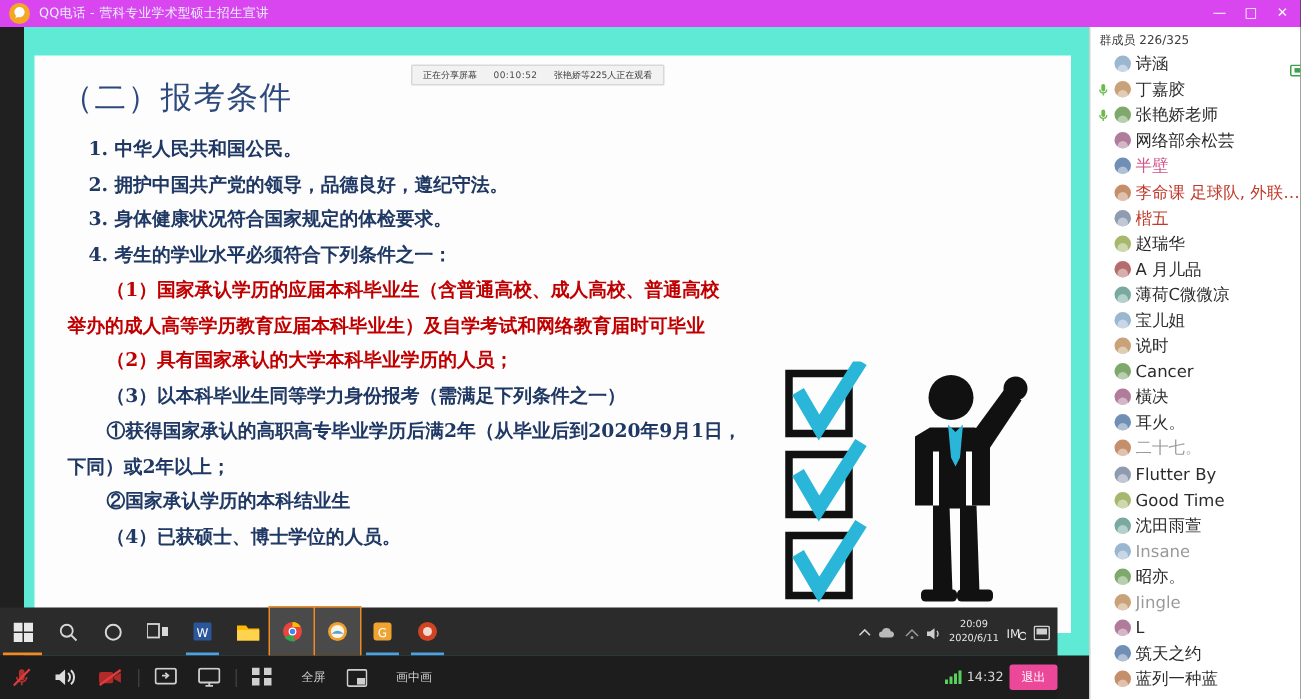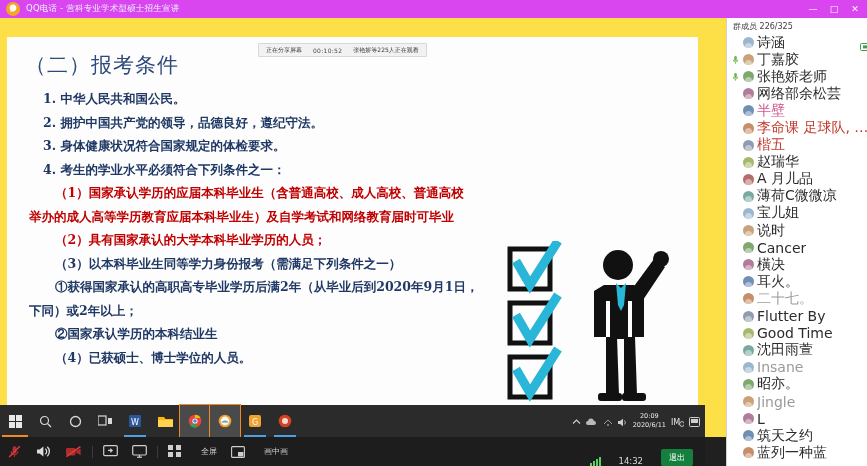--- a/index.html
+++ b/index.html
@@ -15,22 +15,22 @@
   .tb-logo svg { display:block; }
   .tb-title { color:#eaf4ff; font-size:8.5px; margin-left:5px; letter-spacing:.2px;
     white-space:nowrap; overflow:hidden; }
   .tb-btns { position:absolute; right:2px; top:0; height:18px; display:flex;
     align-items:center; gap:1px; }
   .tb-btn { width:20px; height:18px; display:flex; align-items:center;
     justify-content:center; color:#ffffff; font-size:9px; }
   .tb-btn.close { }
 
   
-  .stage { position:absolute; left:0; top:18px; width:750px; height:419px;
-    background:#fde047; }
+  .stage { position:absolute; left:16px; top:18px; width:750px; height:419px;
+    background:#5eead4; }
 
   .share-pill { position:absolute; left:258px; top:25px; height:14px;
     background:#f2f2f2; border:1px solid #d8d8d8; border-radius:1px;
     display:flex; align-items:center; padding:0 7px; gap:11px; z-index:6; }
   .share-pill span { font-size:6px; color:#3a3a3a; white-space:nowrap; }
   .share-pill .sp-time { color:#4a4a4a; letter-spacing:.3px; }
 
   
   .slide { position:absolute; left:7px; top:19px; width:691px; height:385px;
     background:#fdfdfd; overflow:hidden; }
@@ -58,21 +58,21 @@
     font-size:8px; color:#3c3c3c; }
   .mlist { position:relative; height:432px; overflow:hidden; }
   .mrow { height:17.1px; display:flex; align-items:center; padding-left:4px;
     gap:3px; position:relative; }
   .mic-slot { width:9px; height:11px; flex:0 0 9px; display:flex;
     align-items:center; justify-content:center; }
   .avatar { width:11px; height:11px; border-radius:50%; flex:0 0 11px;
     background:#9bb7cf; position:relative; overflow:hidden; }
   .avatar::after { content:""; position:absolute; left:2px; top:5.5px;
     width:7px; height:7px; border-radius:50%; background:rgba(255,255,255,.45); }
-  .mname { font-size:14px; color:#2b2b2b; white-space:nowrap; overflow:hidden;
+  .mname { font-size:11px; color:#2b2b2b; white-space:nowrap; overflow:hidden;
     text-overflow:ellipsis; max-width:118px; }
   .mname.red { color:#c03a2b; }
   .mname.pink { color:#d2568c; }
   .mname.grey { color:#9a9a9a; }
   .mrow-badges { position:absolute; right:6px; top:3px; display:flex; gap:3px;
     align-items:center; }
   .scrollbar { position:absolute; right:0; top:100px; width:5px; height:60px;
     background:#c2c2c2; border-radius:3px; }
 
   
@@ -89,24 +89,24 @@
     align-items:center; gap:5px; padding-right:3px; }
   .clock { color:#e9e9e9; font-size:6.5px; line-height:9px; text-align:center; }
 
   
   .ctlbar { position:absolute; left:0; top:437px; width:705px; height:29px;
     background:#1d1d1d; display:flex; align-items:center; gap:0; }
   .ctl { height:29px; display:flex; align-items:center; justify-content:center;
     padding:0 7px; gap:19px; }
   .ctl-lbl { color:#cfcfcf; font-size:8px; }
   .ctl-sep { width:1px; height:12px; background:#3c3c3c; margin:0 3px; }
-  .ctl-right { position:absolute; right:12px; top:0; height:29px; display:flex;
-    align-items:flex-end; gap:18px; }
+  .ctl-right { position:absolute; right:0; top:0; height:29px; display:flex;
+    align-items:center; gap:4px; }
   .ctl-time { color:#d8d8d8; font-size:8.5px; }
-  .quit-btn { background:#15803d; color:#fff; font-size:8px; padding:3px 8px;
+  .quit-btn { background:#ec4899; color:#fff; font-size:8px; padding:3px 8px;
     border-radius:2px; }
   .sig { display:flex; align-items:flex-end; gap:1px; height:9px; }
   .sig i { width:2px; background:#59d05d; display:block; }
 </style>
 </head>
 <body>
 
 <div id="app">
 
   <div class="titlebar">

